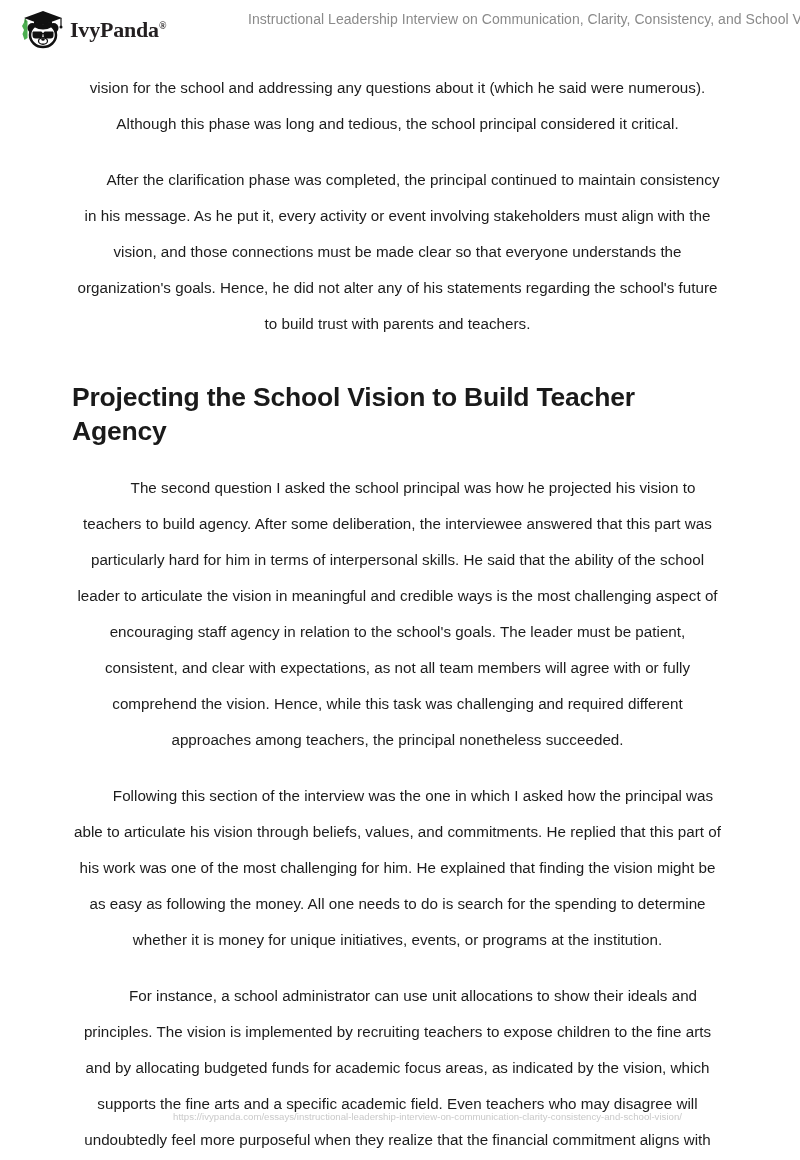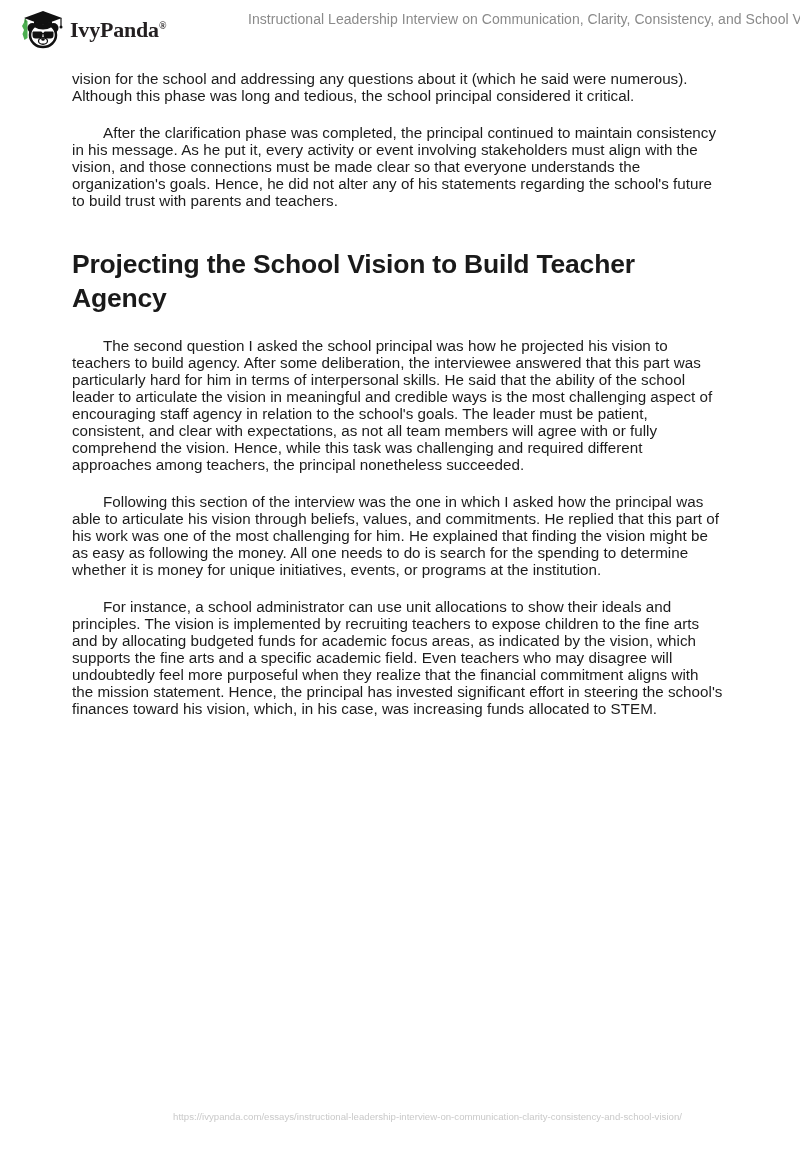--- a/index.html
+++ b/index.html
@@ -85,23 +85,23 @@
   .article {
     position: absolute;
     left: 72px;
     top: 70px;
     width: 651px;
   }
 
   .article p {
     margin: 0 0 20px 0;
     font-size: 15.2px;
-    line-height: 17px;
+    line-height: 36px;
     color: #1c1c1c;
-    text-align: left;
+    text-align: center;
     letter-spacing: 0.02px;
   }
 
   .article p.indent {
     text-indent: 31px;
   }
 
   .article h2 {
     margin: 38px 0 22px 0;
     font-size: 26.5px;

